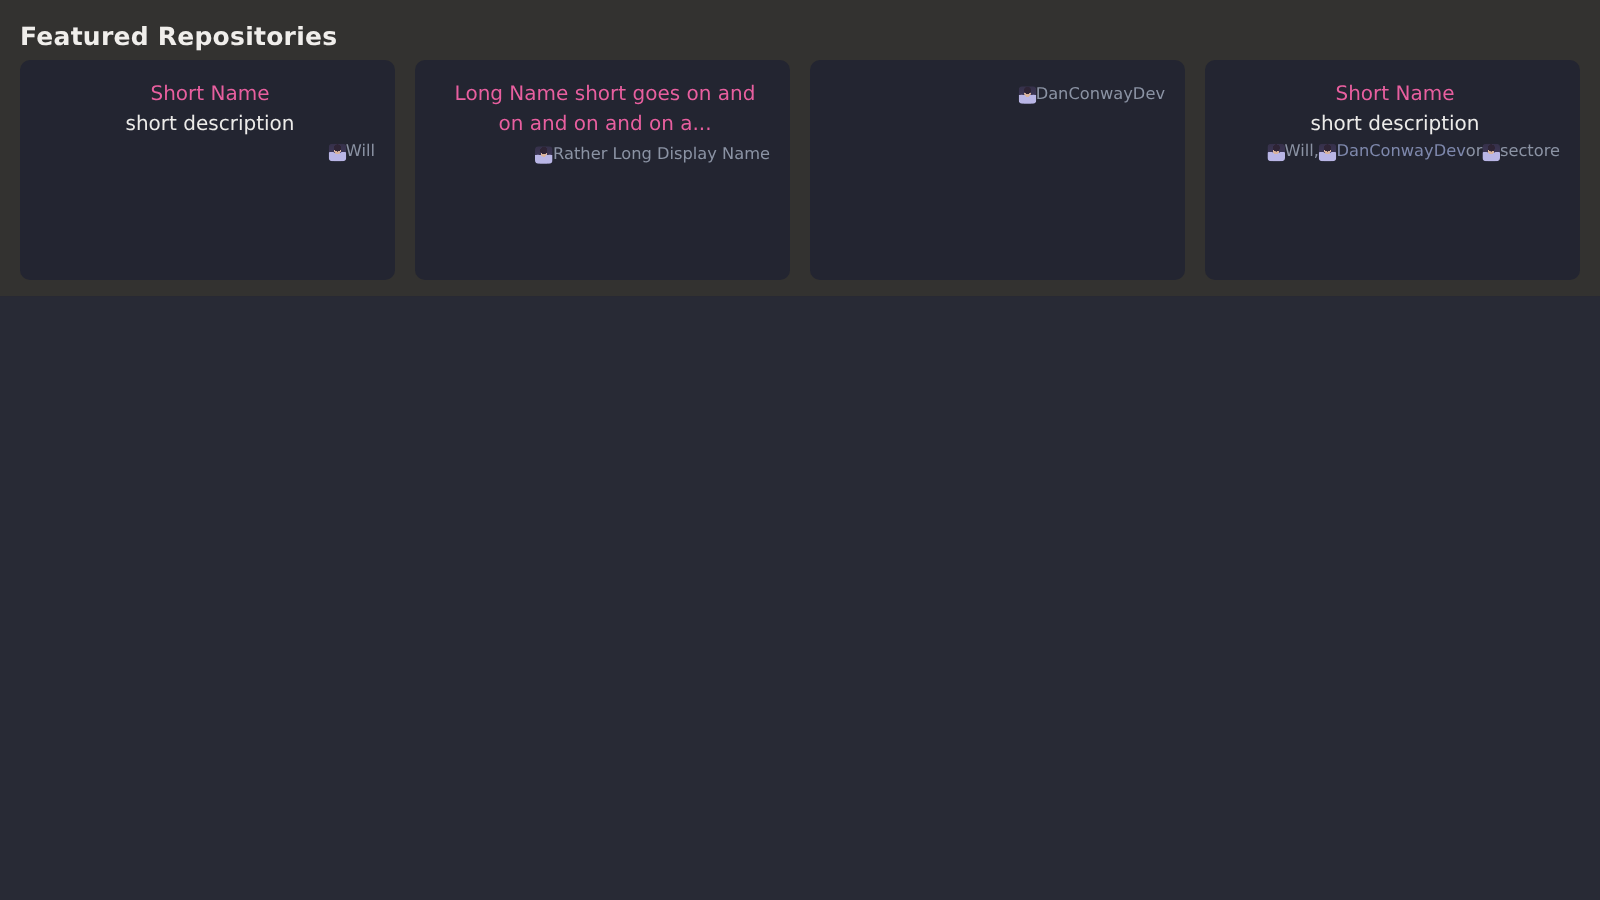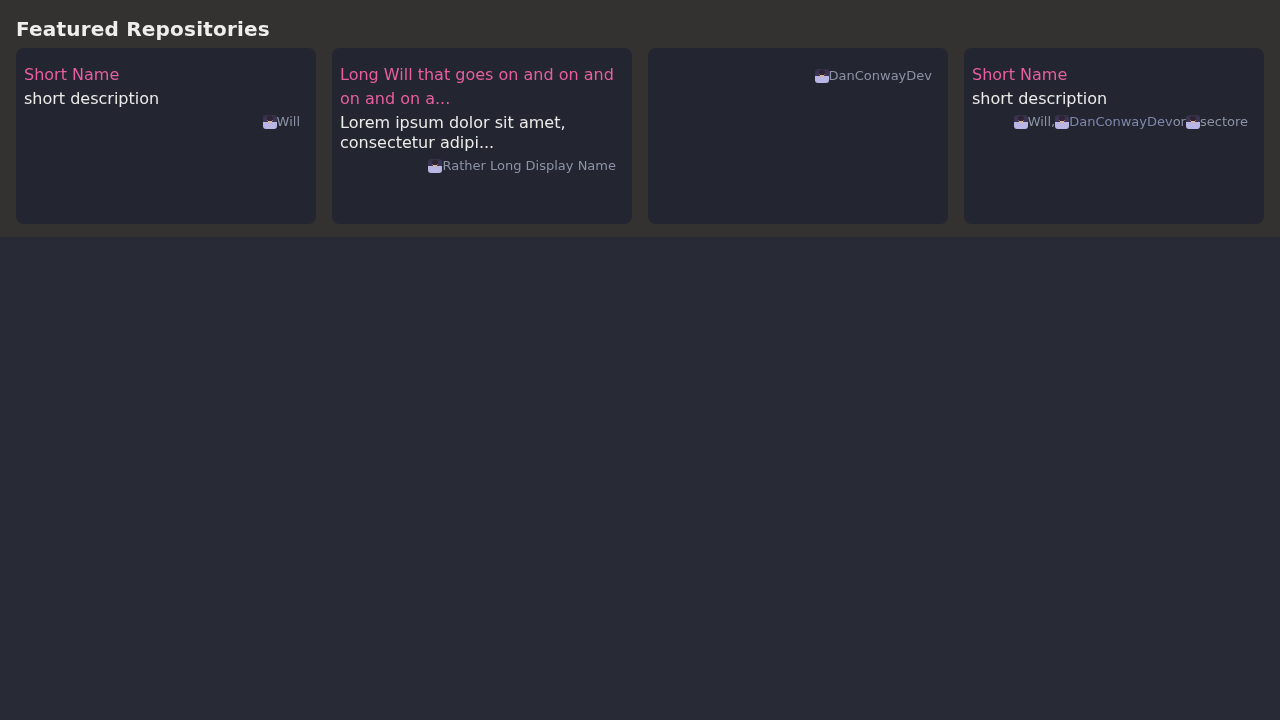--- a/index.html
+++ b/index.html
@@ -33,23 +33,24 @@
   .cards{
     display:flex;
     gap:16px;
   }
   .card{
     width:300px;
     height:176px;
     flex:none;
     background:var(--card-bg);
     border-radius:8px;
-    padding:15px 16px 14px 8px;
+    padding:15px 16px 14px 20px;
     overflow:hidden;
     cursor:pointer;
+    text-align:center;
   }
   .card-title{
     font-size:16px;
     line-height:24px;
     color:var(--title-pink);
     overflow-wrap:anywhere;
   }
   .card-desc{
     font-size:16px;
     line-height:20px;
@@ -97,22 +98,21 @@
     <div class="card">
       <div class="card-title">Short Name</div>
       <div class="card-desc">short description</div>
       <div class="card-attr">
           <span class="avatar"></span>
           <span class="m-name">Will</span>
         </div>
     </div>
 
     <div class="card">
-      <div class="card-title">Long Will that goes on and on and on and on a...</div>
-      <div class="card-desc">Lorem ipsum dolor sit amet, consectetur adipi...</div>
+      <div class="card-title">Long Name short goes on and on and on and on a...</div>
       <div class="card-attr">
           <span class="avatar"></span>
           <span class="m-name">Rather Long Display Name</span>
         </div>
     </div>
 
     <div class="card">
       <div class="card-attr">
           <span class="avatar"></span>
           <span class="m-name">DanConwayDev</span>

